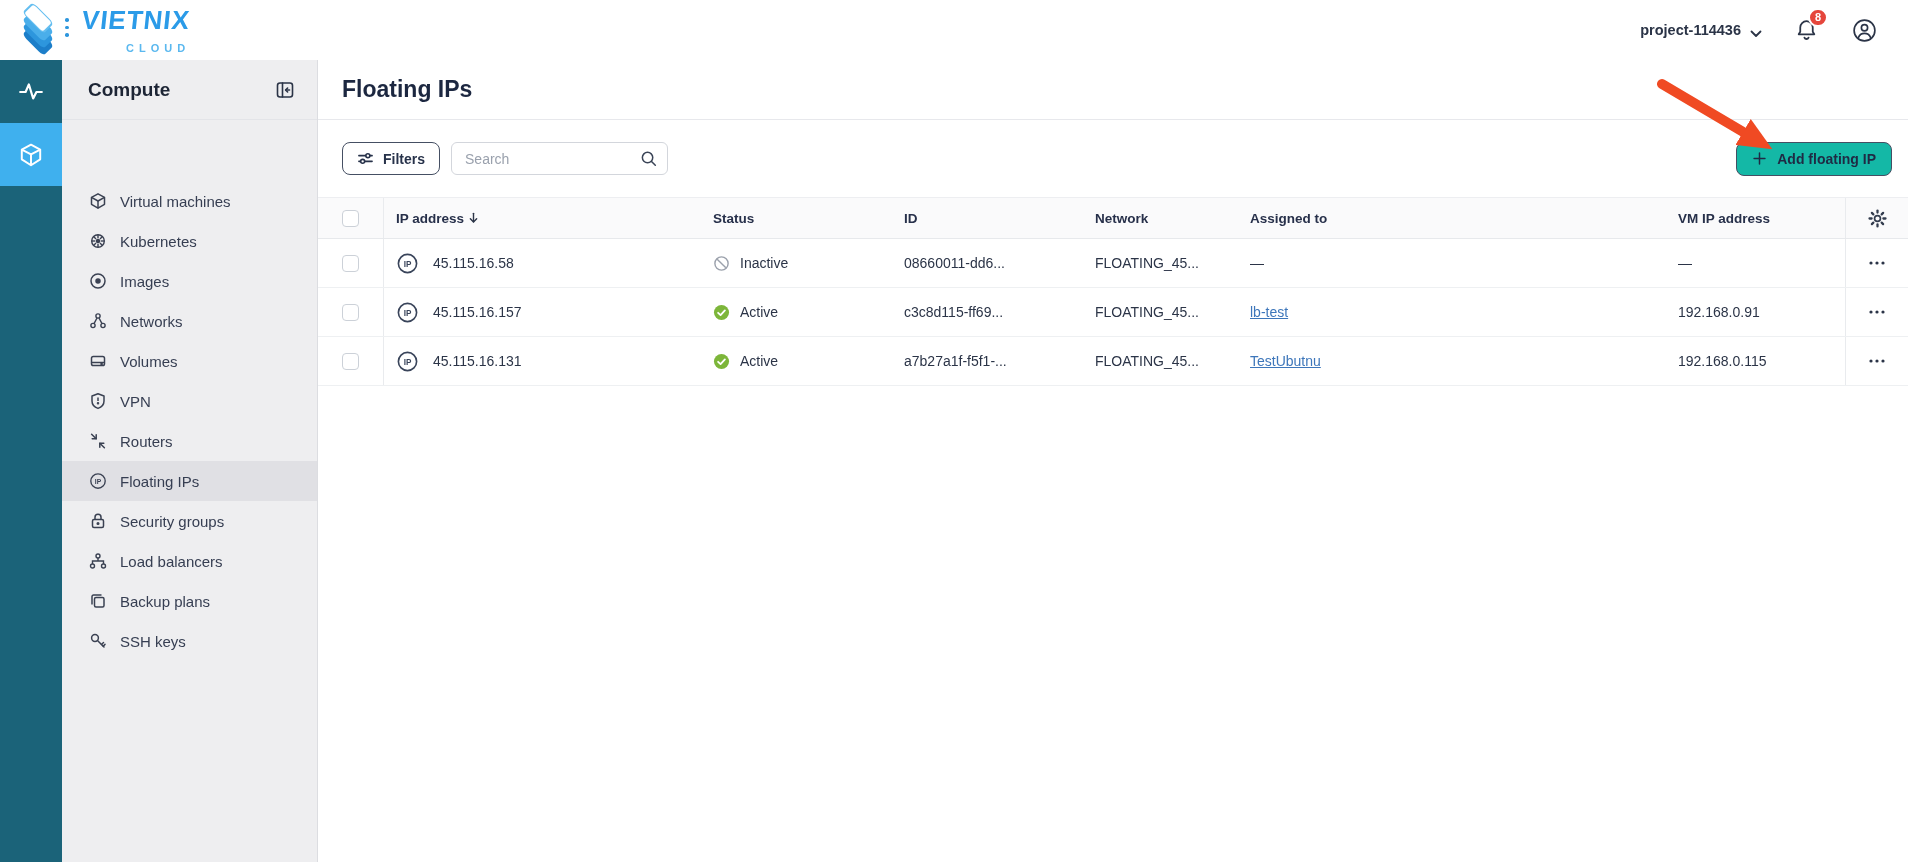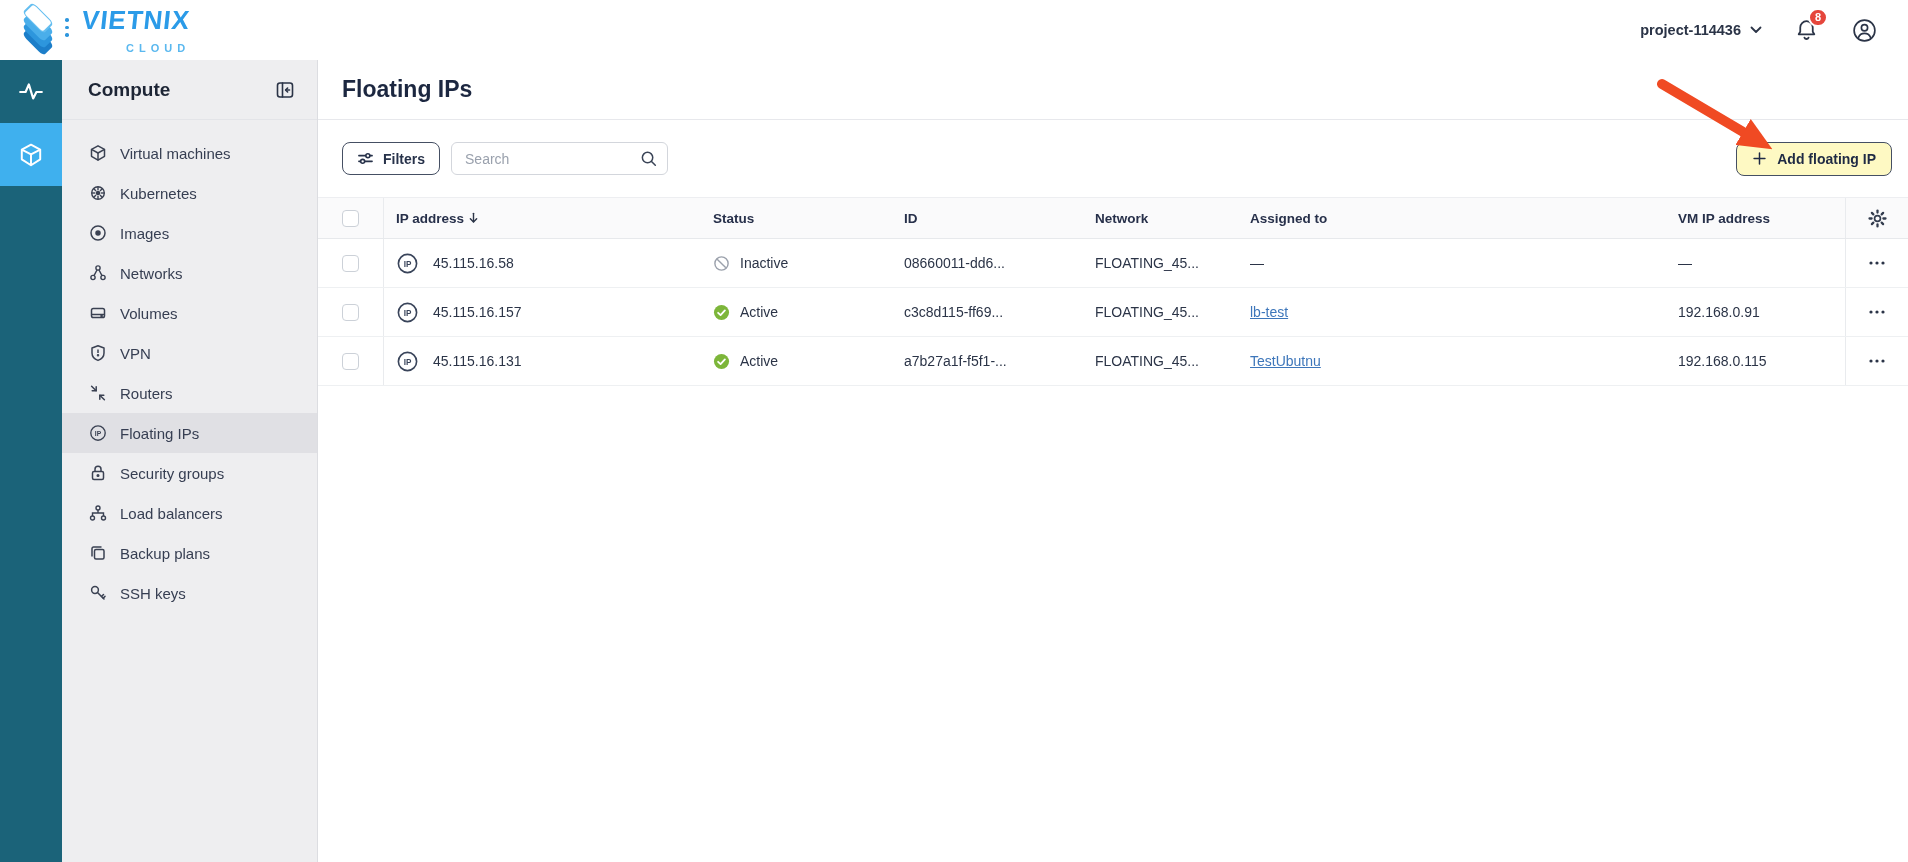--- a/index.html
+++ b/index.html
@@ -17,37 +17,37 @@
   .ll2 { top:6px;  background:#4aaeea; z-index:3; }
   .ll3 { top:13px; background:#2d96dd; z-index:2; }
   .ll4 { top:20px; background:#1c7ec9; z-index:1; }
   .logo-dots { position:absolute; left:49px; top:13px; display:flex; flex-direction:column; gap:4px; }
   .logo-dots i { width:3.5px; height:3.5px; border-radius:50%; background:#2d96dd; }
   .logo-text { margin-left:14px; line-height:1; }
   .logo-name { font-size:26px; font-weight:800; color:#2b9be8; letter-spacing:1px; transform:skewX(-6deg); }
   .logo-sub  { font-size:11px; font-weight:700; color:#5ab8ef; letter-spacing:5px; text-align:right; margin-top:10px; }
 
   .header-right { display:flex; align-items:center; gap:32px; }
-  .project-select { display:flex; align-items:center; gap:9px; cursor:pointer;
+  .project-select { display:flex; align-items:flex-end; gap:9px; cursor:pointer;
                     font-size:14.5px; font-weight:700; color:#2b3447;margin-left:20px; }
   .bell-wrap { position:relative; cursor:pointer; }
   .badge { position:absolute; top:-8px; right:-9px; min-width:20px; height:19px; padding:0 5px;
            background:#e5463c; color:#fff; font-size:11px; font-weight:700; border-radius:10px;
            border:2px solid #fff; display:flex; align-items:center; justify-content:center; }
 
   
   .shell { display:flex; height:802px; }
 
   .rail { width:62px; background:#1b6379; flex:none; display:flex; flex-direction:column; }
   .rail-item { height:63px; display:flex; align-items:center; justify-content:center;
                color:#fff; cursor:pointer; }
   .rail-item.active { background:#3fb0ee; }
 
   .sidebar { width:256px; flex:none; background:#eeeef0; border-right:1px solid #dcdde1;
-             display:flex; flex-direction:column; }
+             display:flex; flex-direction:column;gap:48px; }
   .sidebar-header { height:60px; flex:none; border-bottom:1px solid #e3e4e8; display:flex;
                     align-items:center; justify-content:space-between; padding:0 22px 0 26px; }
   .sidebar-title { font-size:19px; font-weight:700; color:#1d2535; }
   .collapse-btn { cursor:pointer; color:#2b3447; display:flex; }
   .menu { padding:13px 0; }
   .menu-item { height:40px; display:flex; align-items:center; gap:13px; padding:0 32px 0 26px;
                font-size:15px; color:#363e52; cursor:pointer; }
   .menu-item.active { background:#e0e0e4; }
   .menu-item .mi { display:flex; color:#3a4152; width:19px; justify-content:center; }
 
@@ -61,21 +61,21 @@
   .filters-btn { height:33px; display:flex; align-items:center; gap:9px; padding:0 14px;
                  border:1px solid #454f63; border-radius:8px; background:#fff; cursor:pointer;
                  font-size:14px; font-weight:700; color:#27324a; font-family:inherit; }
   .search-wrap { position:relative; }
   .search-input { width:217px; height:33px; border:1px solid #d3d6dc; border-radius:6px;
                   padding:0 36px 0 13px; font-size:14px; color:#2b3447; outline:none;
                   font-family:inherit; }
   .search-input::placeholder { color:#9aa1ad; }
   .search-icon { position:absolute; right:11px; top:8px; color:#3a4457; }
   .add-btn { margin-left:auto; height:34px; display:flex; align-items:center; gap:10px; padding:0 15px;
-             border:1px solid #454f63; border-radius:8px; background:#fef9c3; cursor:pointer;
+             border:1px solid #454f63; border-radius:8px; background:#14b8a6; cursor:pointer;
              font-size:14px; font-weight:700; color:#1f2a44; font-family:inherit; }
   .red-arrow { position:absolute; top:18px; right:122px; pointer-events:none; }
 
   
   .grid-row { display:grid; grid-template-columns:66px 317px 191px 191px 155px 428px 179px 63px;
               align-items:center; }
   .thead { height:42px; background:#fafafb; border-top:1px solid #edeef1; border-bottom:1px solid #e7e9ec;
            font-size:13.5px; font-weight:700; color:#27304a; }
   .trow { height:49px; border-bottom:1px solid #eef0f2; font-size:14px; color:#2b3447; }
   .cell { padding-left:12px; }

